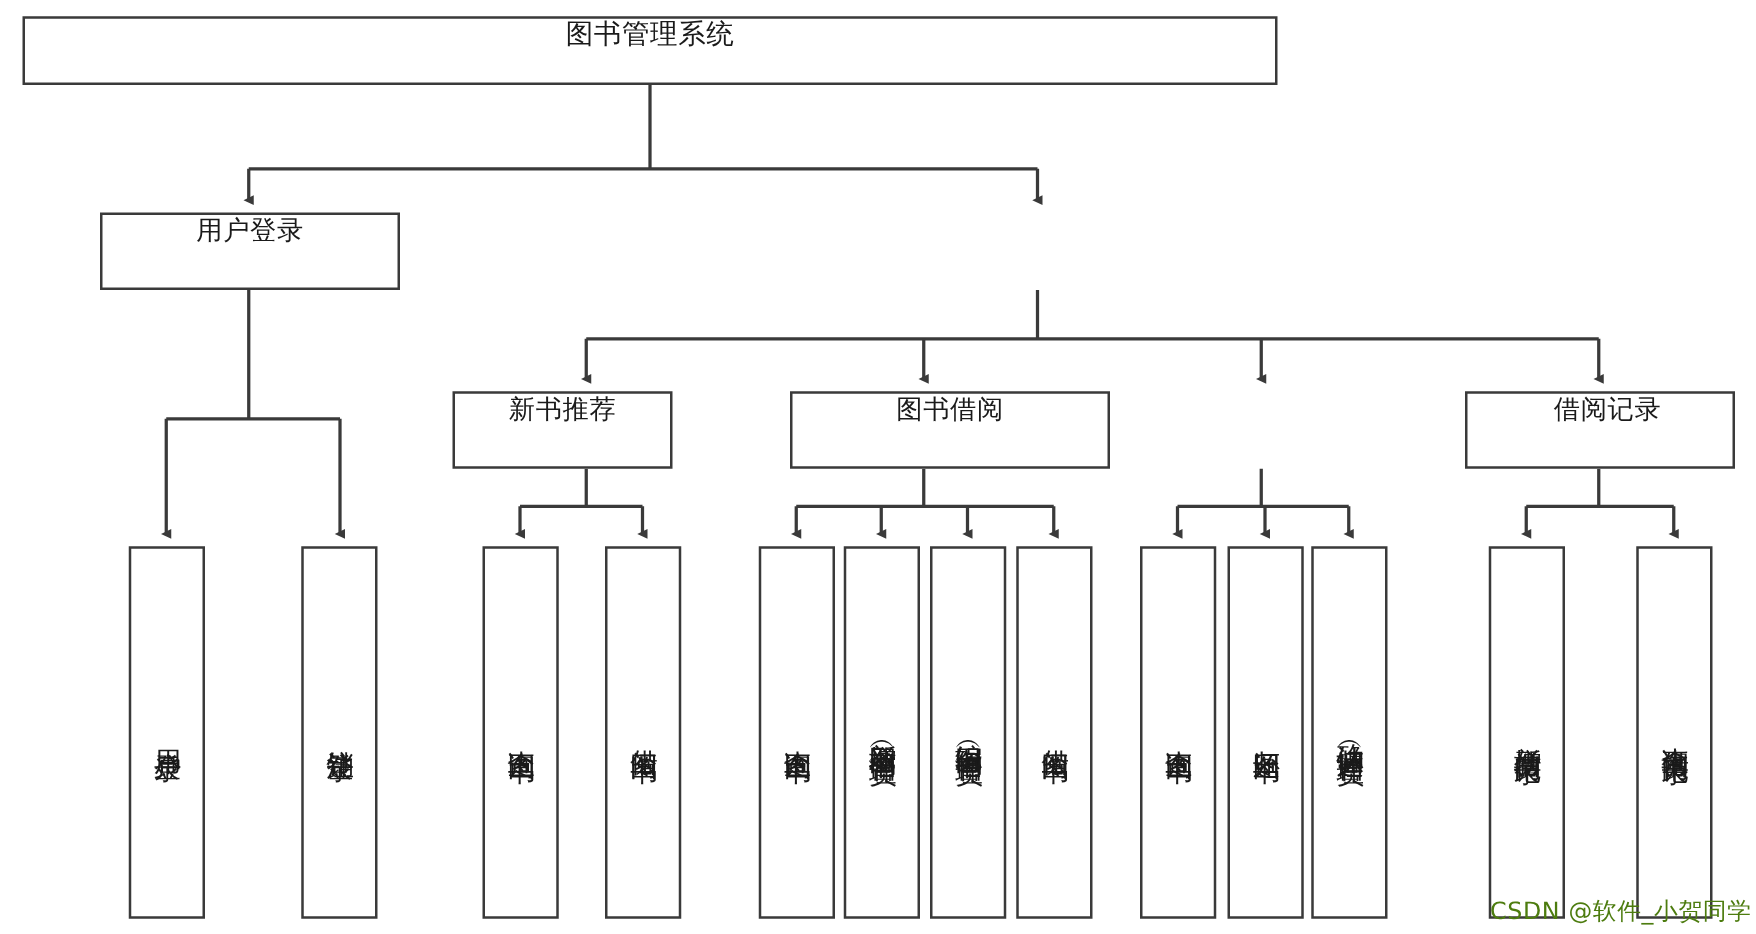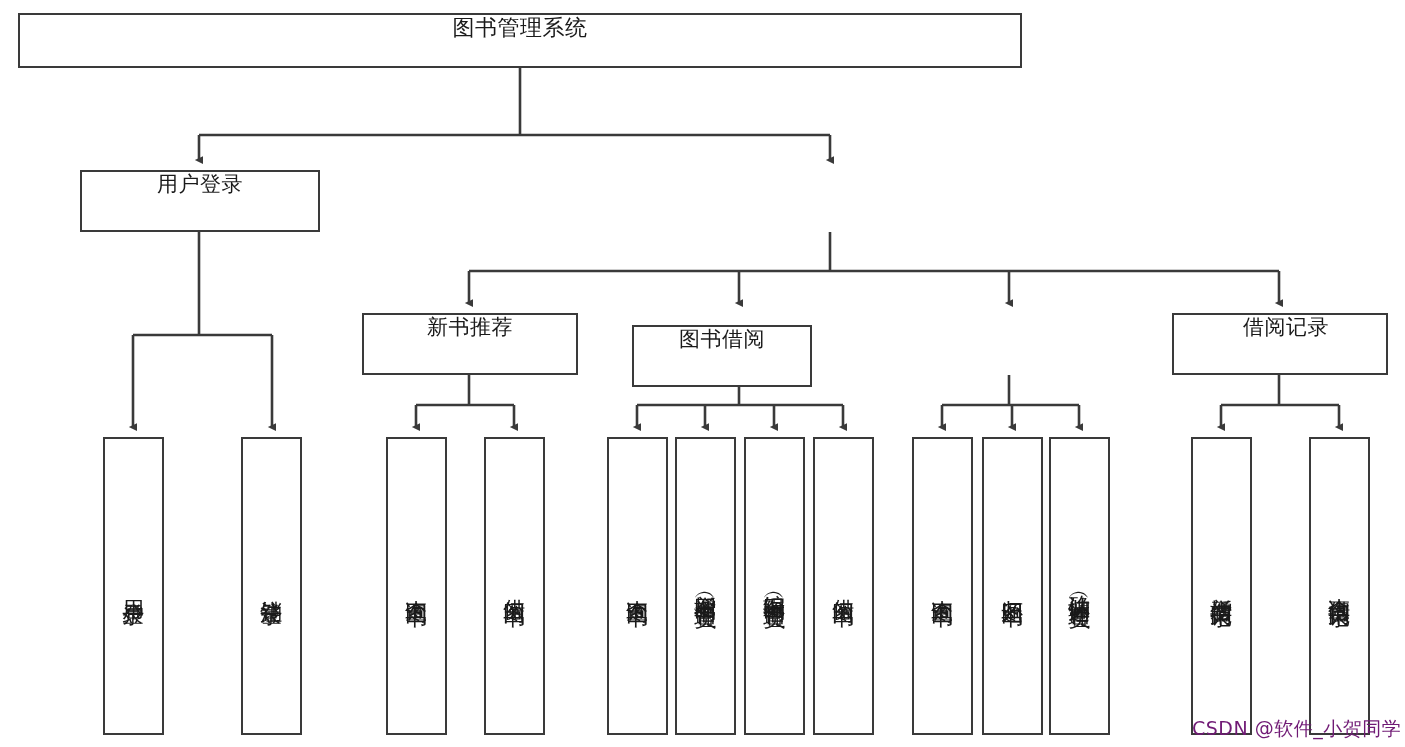--- a/index.html
+++ b/index.html
@@ -59,21 +59,21 @@
     writing-mode: vertical-rl;
     text-orientation: upright;
     font-size: 22px;
     line-height: 1.25;
     letter-spacing: 2px;
     white-space: nowrap;
     max-height: 285px;
   }
   .watermark {
     position: absolute;
-    color: #701a75;
+    color: #4d7c0f;
     font-size: 19px;
     white-space: nowrap;
     letter-spacing: 0.5px;
     pointer-events: none;
   }
 </style>
 </head>
 <body>
 
 <div id="diagram-root">
@@ -129,24 +129,24 @@
   </svg>
 
   <div class="node horizontal root" style="left:18px; top:13px; width:1004px; height:55px;">
     <span class="label">图书管理系统</span>
   </div>
 
   <div class="node horizontal" style="left:80px; top:170px; width:240px; height:62px;">
     <span class="label">用户登录</span>
   </div>
 
-  <div class="node horizontal" style="left:362px; top:313px; width:216px; height:62px;">
+  <div class="node horizontal" style="left:362px; top:313px; width:176px; height:62px;">
     <span class="label">新书推荐</span>
   </div>
-  <div class="node horizontal" style="left:632px; top:313px; width:180px; height:62px;margin-top:12px;">
+  <div class="node horizontal" style="left:632px; top:313px; width:256px; height:62px;">
     <span class="label">图书借阅</span>
   </div>
   <div class="node horizontal" style="left:1172px; top:313px; width:216px; height:62px;padding-left:12px;">
     <span class="label">借阅记录</span>
   </div>
 
   <div class="node vertical" style="left:103px; top:437px; width:61px; height:298px;">
     <span class="label">用户登录</span>
   </div>
   <div class="node vertical" style="left:241px; top:437px; width:61px; height:298px;">

